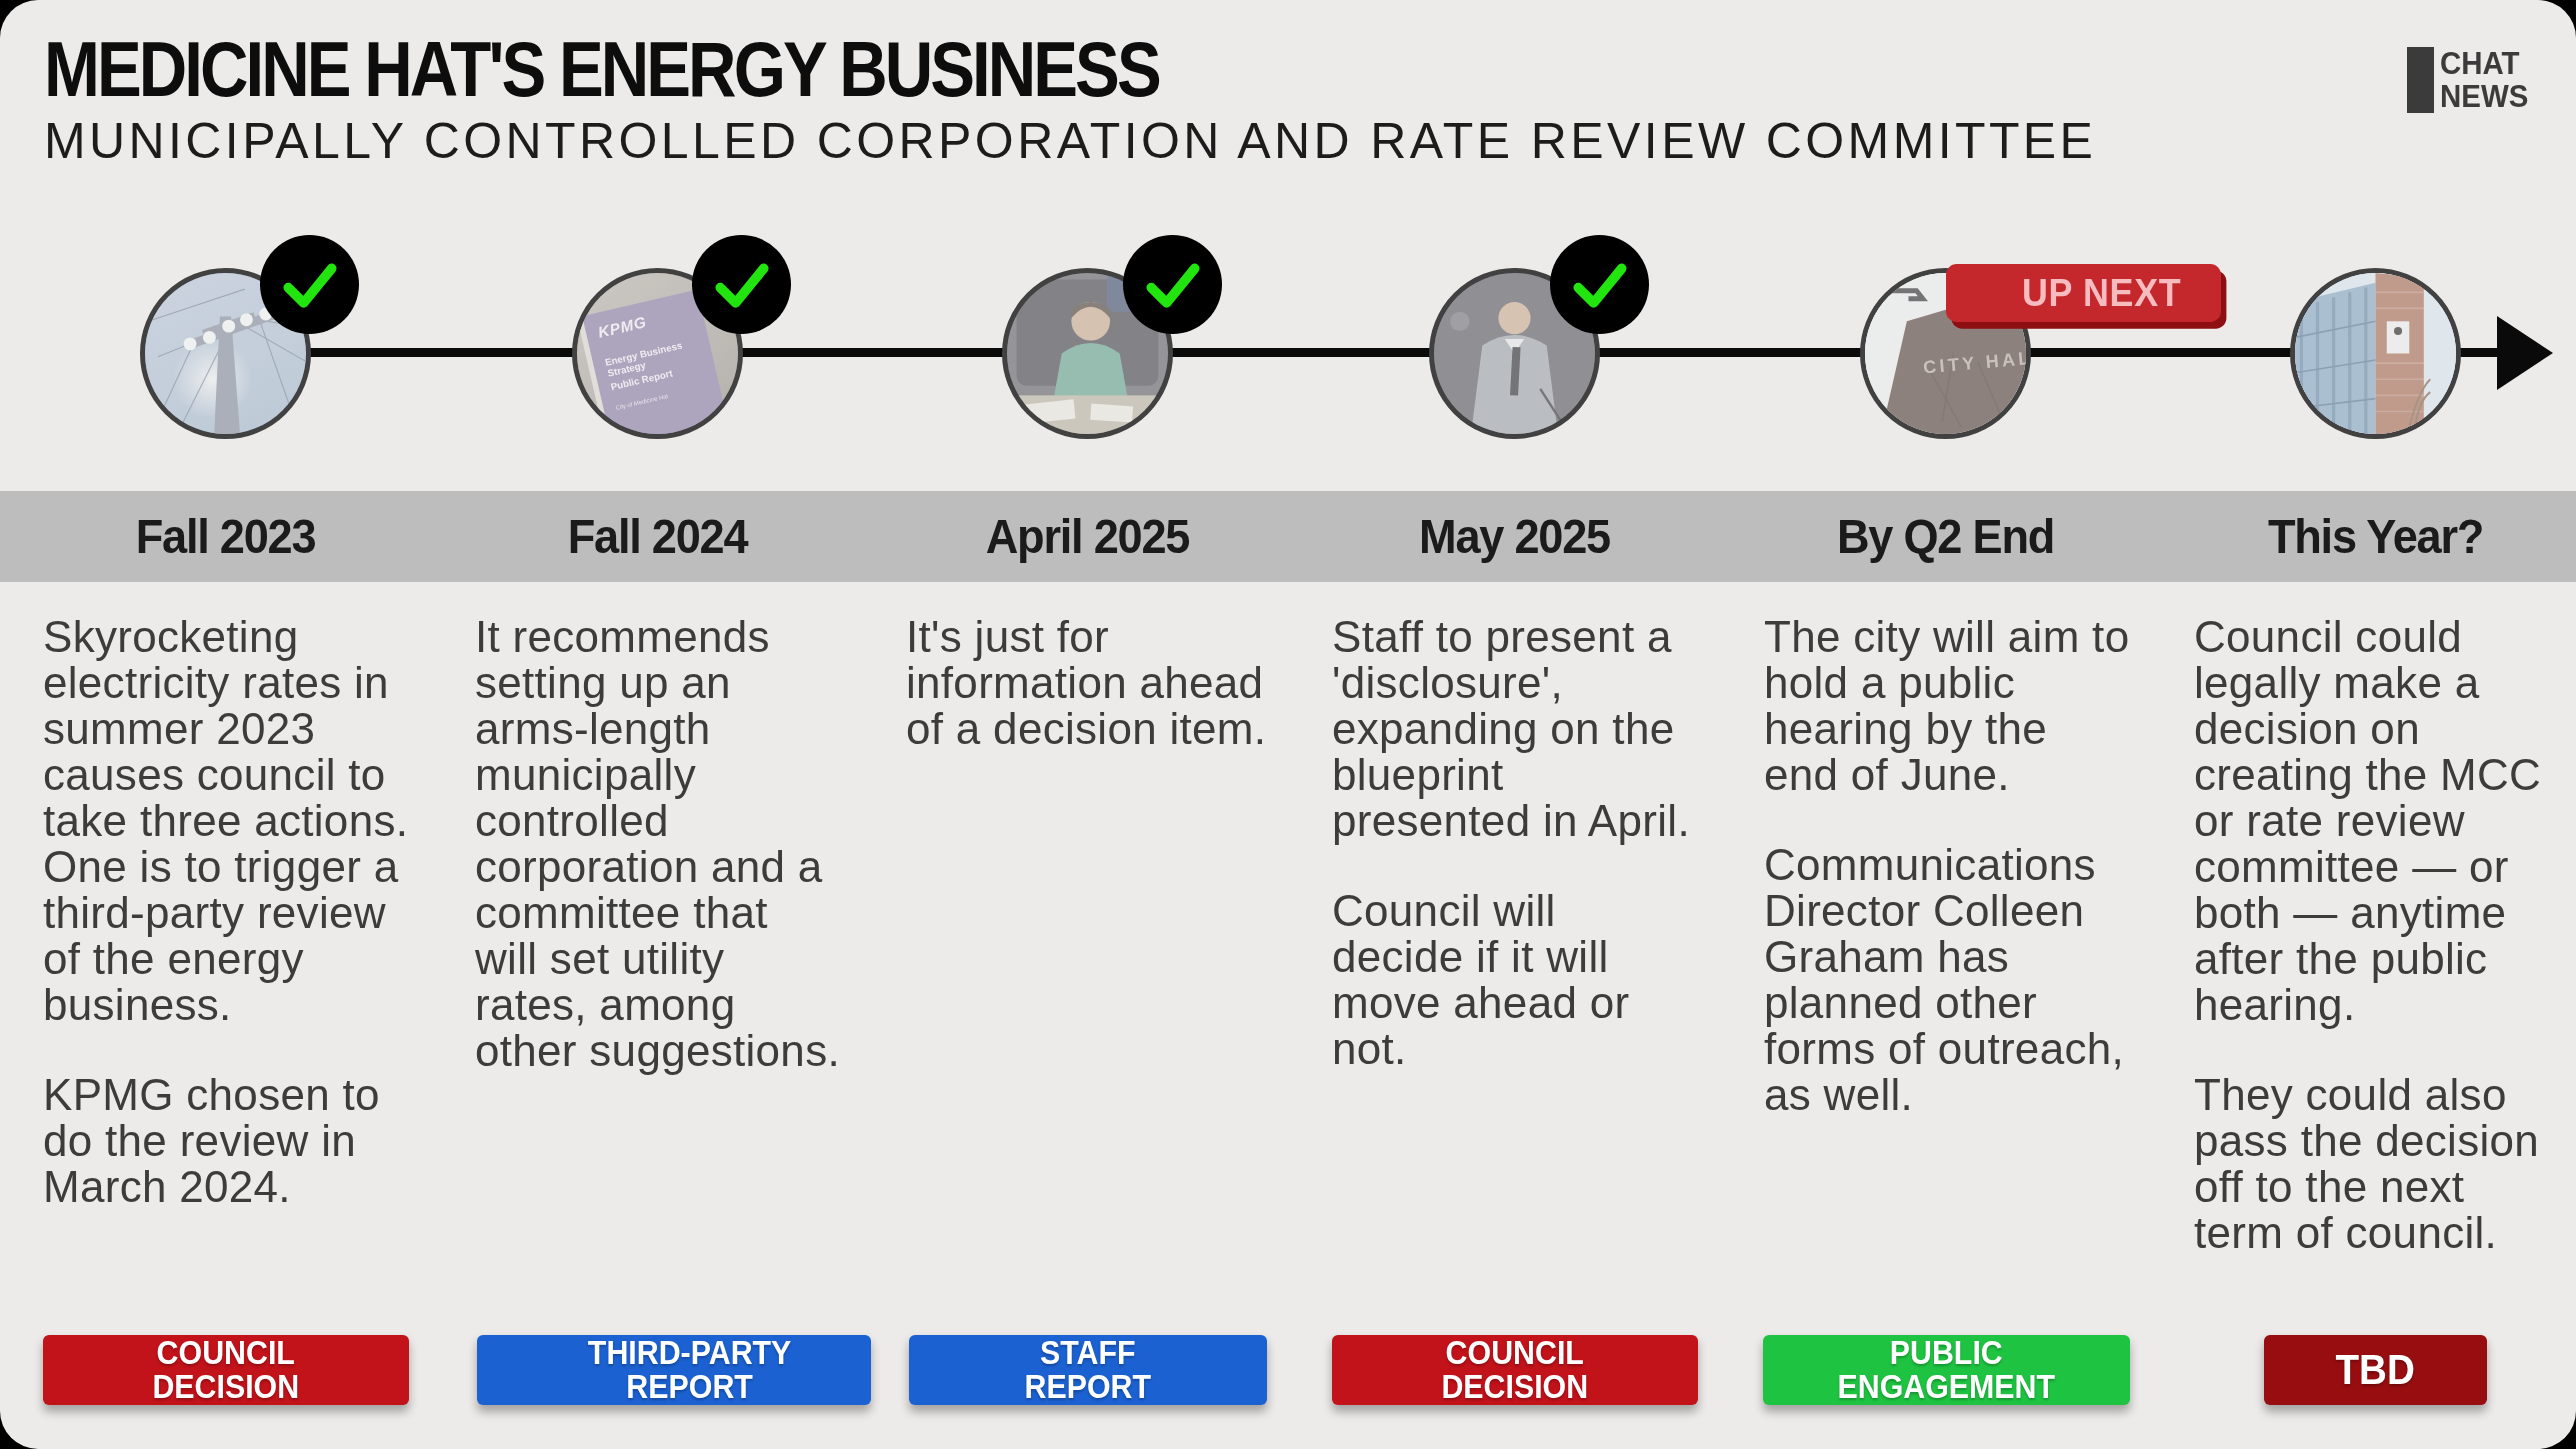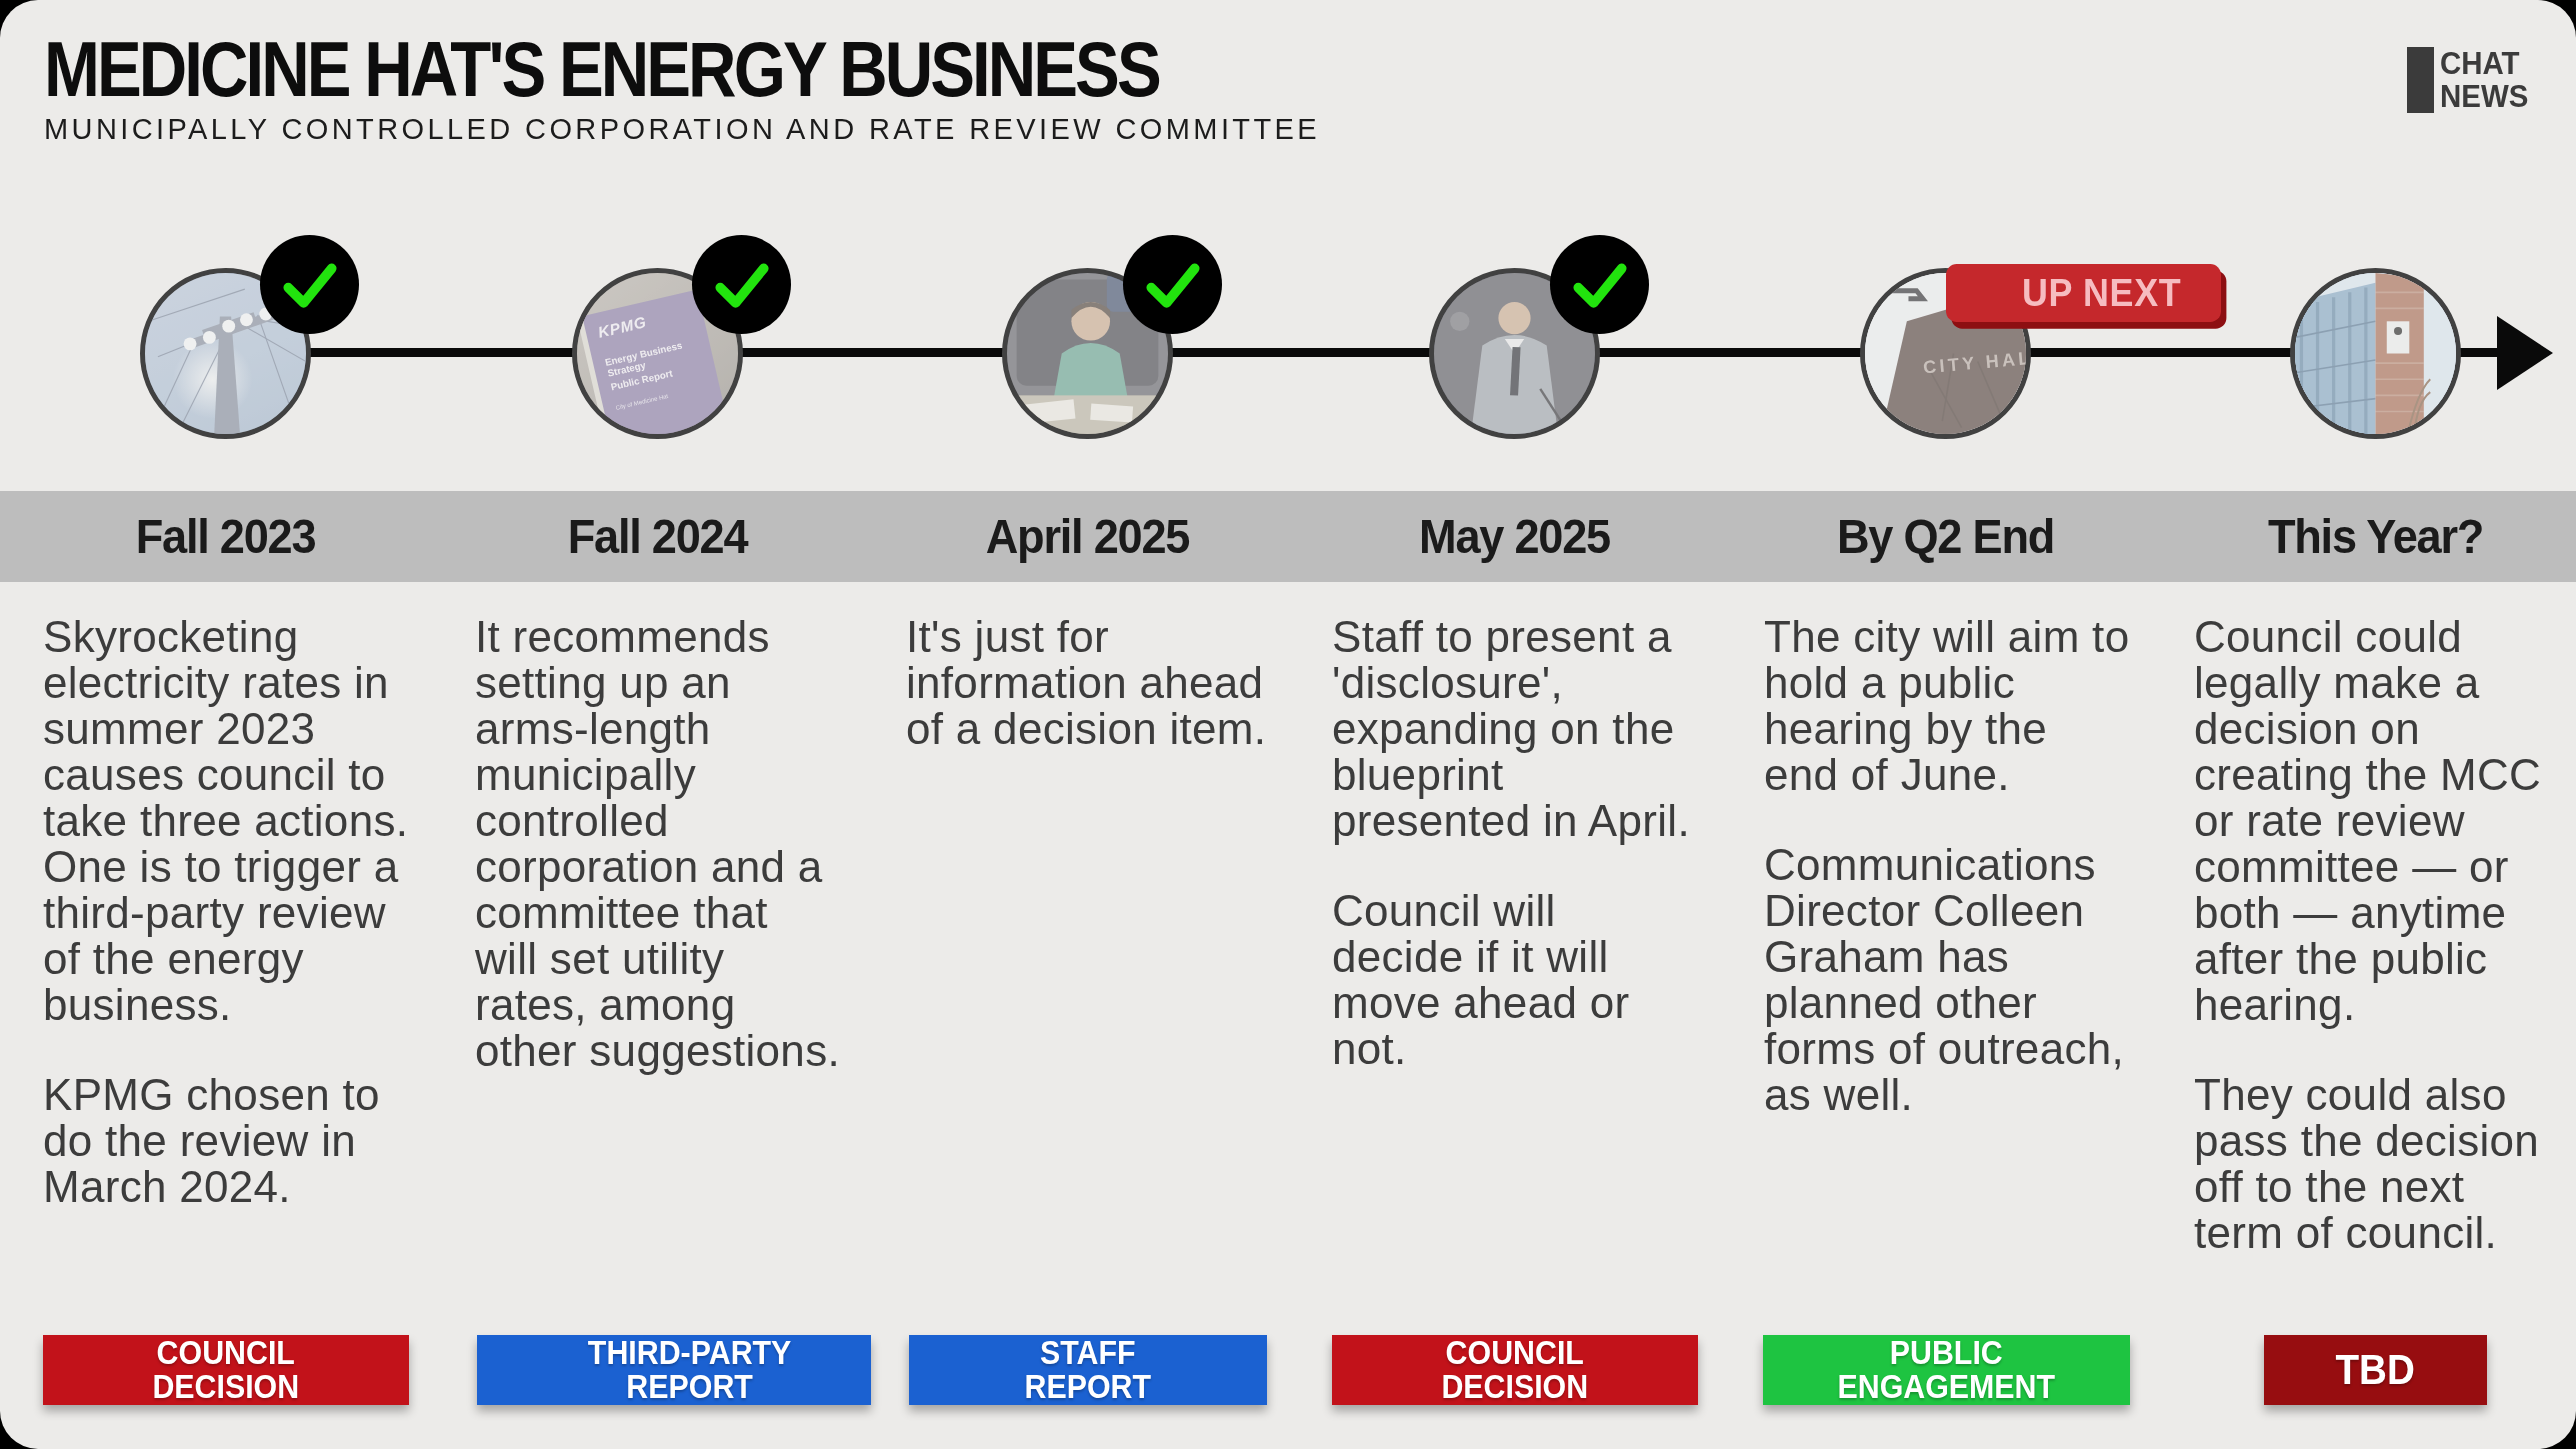--- a/index.html
+++ b/index.html
@@ -3,21 +3,21 @@
 <meta charset="utf-8">
 <style>
   html,body{margin:0;padding:0;background:#000;}
   body{font-family:"Liberation Sans",sans-serif;overflow:hidden;}
   .canvas{position:relative;width:2576px;height:1449px;background:#000;overflow:hidden;}
   .card{position:absolute;inset:0;background:#ecebe9;border-radius:38px;overflow:hidden;}
 
   
   .title{position:absolute;left:44px;top:27px;font-size:78px;font-weight:bold;letter-spacing:-3.4px;
          color:#0d0d0d;white-space:nowrap;transform:scaleX(.86);transform-origin:left top;line-height:1.1;}
-  .subtitle{position:absolute;left:44px;top:113px;font-size:29px;letter-spacing:3.4px;color:#1c1c1c;white-space:nowrap;line-height:1.15;}
+  .subtitle{position:absolute;left:44px;top:113px;font-size:50px;letter-spacing:3.4px;color:#1c1c1c;white-space:nowrap;line-height:1.15;}
   .logo{position:absolute;right:43px;top:47px;display:flex;align-items:flex-start;}
   .logo-bar{width:27px;height:66px;background:#3b3b3b;margin-right:6px;}
   .logo-text{font-size:31px;font-weight:bold;color:#3b3b3b;line-height:33px;letter-spacing:0;transform:scaleX(.95);transform-origin:left top;}
 
   
   .tl-line{position:absolute;left:221px;top:348px;width:2278px;height:8.7px;background:#0a0a0a;z-index:1;}
   .tl-arrow{position:absolute;left:2497px;top:316px;width:0;height:0;z-index:1;
             border-left:56px solid #0a0a0a;border-top:37px solid transparent;border-bottom:37px solid transparent;}
 
   
@@ -56,21 +56,21 @@
                display:flex;align-items:center;justify-content:center;box-shadow:5.4px 6.7px 0 #8d0f12;}
   .upnext-text{font-size:39px;font-weight:bold;letter-spacing:0.7px;transform:scaleX(.92);white-space:nowrap;}
 
   .date-label{position:absolute;top:491px;width:429px;height:91px;line-height:91px;text-align:center;z-index:2;
               font-size:48px;font-weight:bold;letter-spacing:-1.3px;color:#1b1b1b;transform:scaleX(.94);}
 
   .col-text{position:absolute;top:614px;width:366px;z-index:2;font-size:44px;line-height:46px;
             letter-spacing:0.3px;color:#3c3c3c;}
   .col-text p{margin:0 0 44px 0;}
 
-  .status-badge{position:absolute;top:1335px;height:70px;border-radius:0;z-index:2;
+  .status-badge{position:absolute;top:1335px;height:70px;border-radius:6px;z-index:2;
                 display:flex;align-items:center;justify-content:center;
                 box-shadow:0 6.7px 9.4px rgba(0,0,0,0.30);}
   .badge-text{font-size:33px;line-height:34px;font-weight:bold;color:#fff;text-align:center;
               letter-spacing:0;transform:scaleX(.92);text-shadow:0 2px 2.7px rgba(0,0,0,0.25);}
   .badge-text.single{font-size:42px;line-height:42px;}
 </style>
 </head>
 <body>
 
 <div class="canvas">

